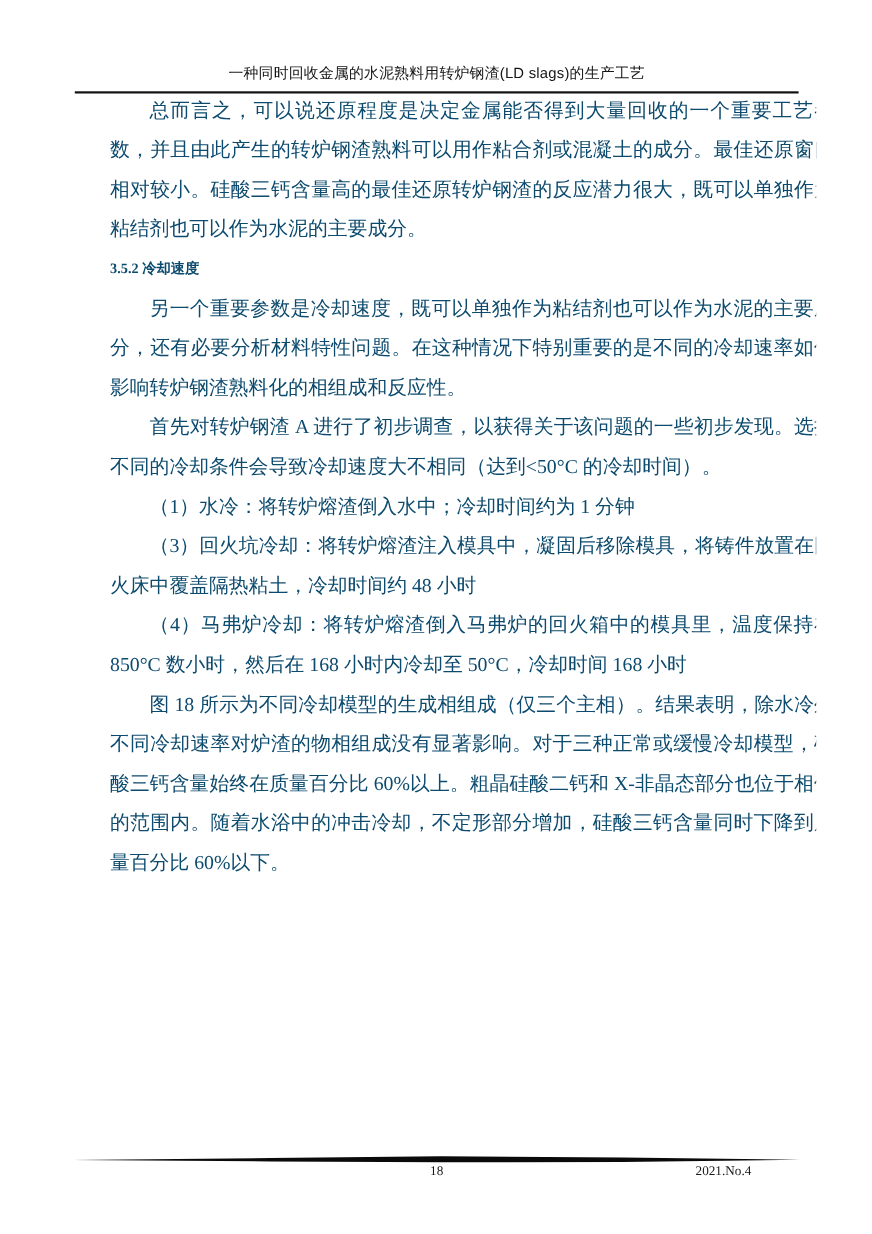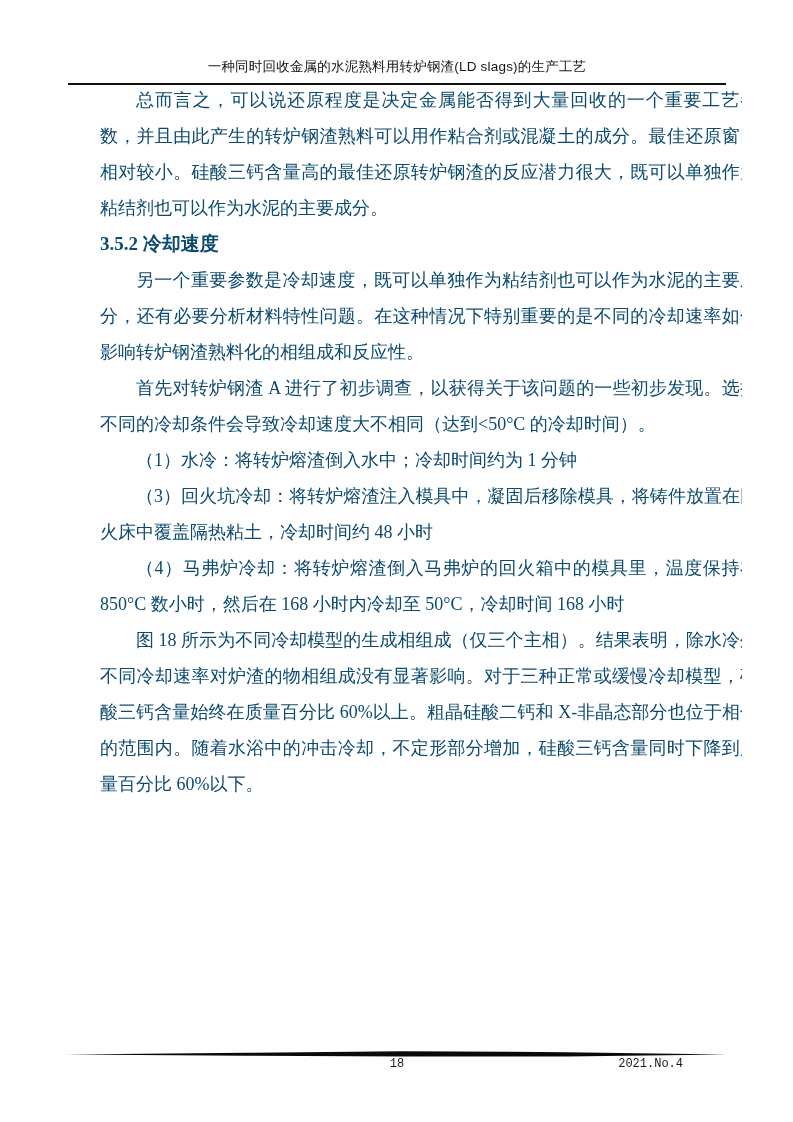--- a/index.html
+++ b/index.html
@@ -45,41 +45,41 @@
     width: 658px;
     font-size: 18px;
     line-height: 36px;
     text-align: justify;
     color: #0c4a6e;
     margin-left: 32px;
   }
   .para { text-indent: 2em; }
   .section-heading {
     font-weight: bold;
-    font-size: 19px;
+    font-size: 13px;
     line-height: 36px;
     text-align: left;
     text-indent: 0;
   }
 
   
   .footer-rule {
     position: absolute;
     top: 1050px;
     left: 66px;
     width: 661px;
     height: 9px;
   }
   .footer-text {
     position: absolute;
     top: 1056px;
     left: 68px;
     width: 658px;
     height: 18px;
-    font-family: Liberation Mono, monospace;
+    font-family: Liberation Serif, serif;
     font-size: 12px;
     line-height: 16px;
     color: #1a1a1a;
   }
   .page-number {
     position: absolute;
     left: 0; right: 0;
     text-align: center;
   }
   .issue-number {

